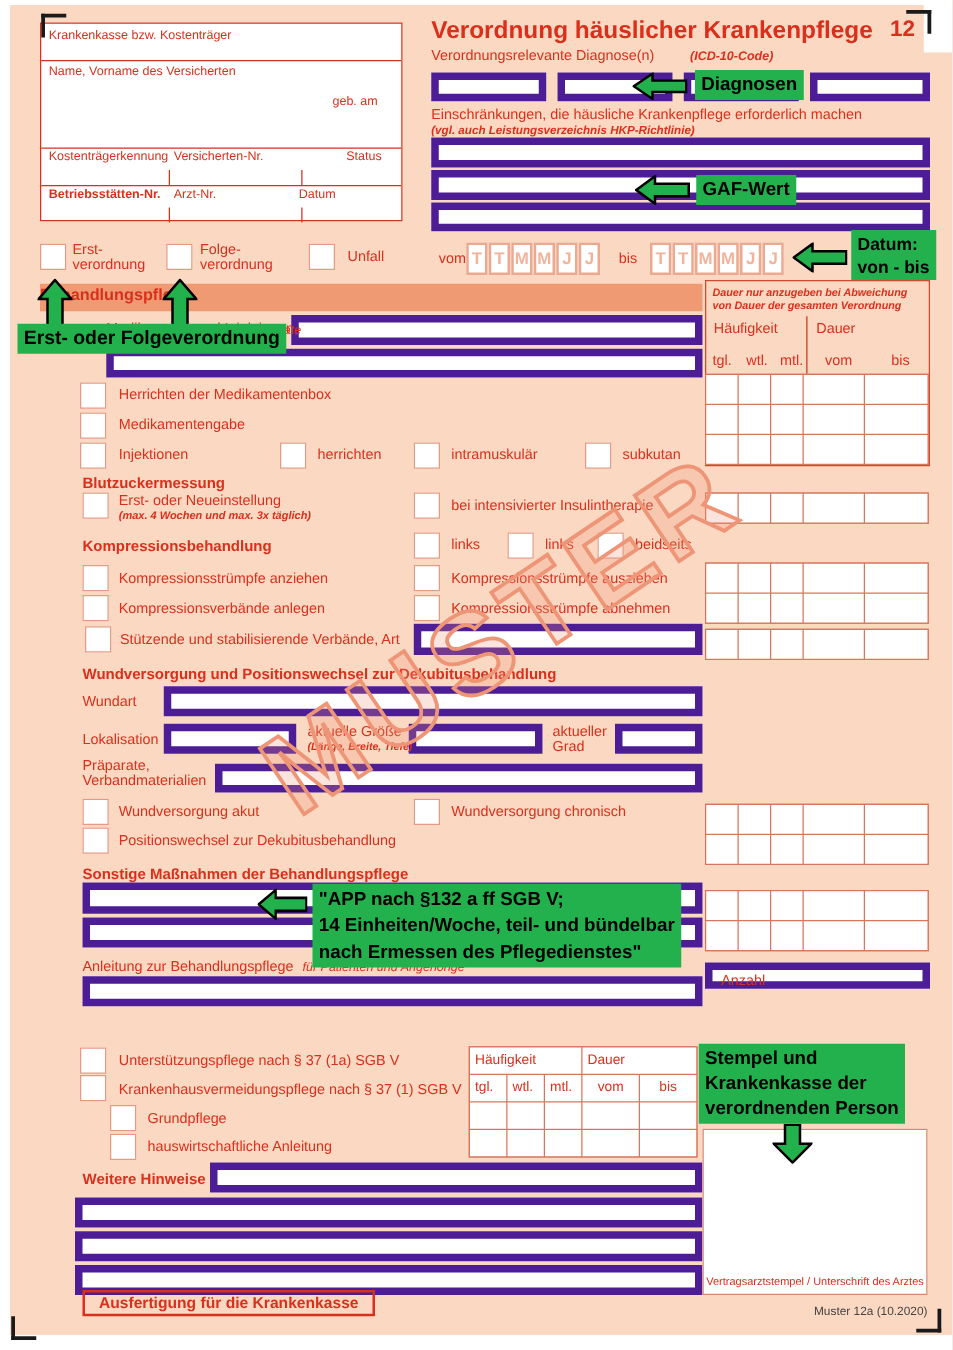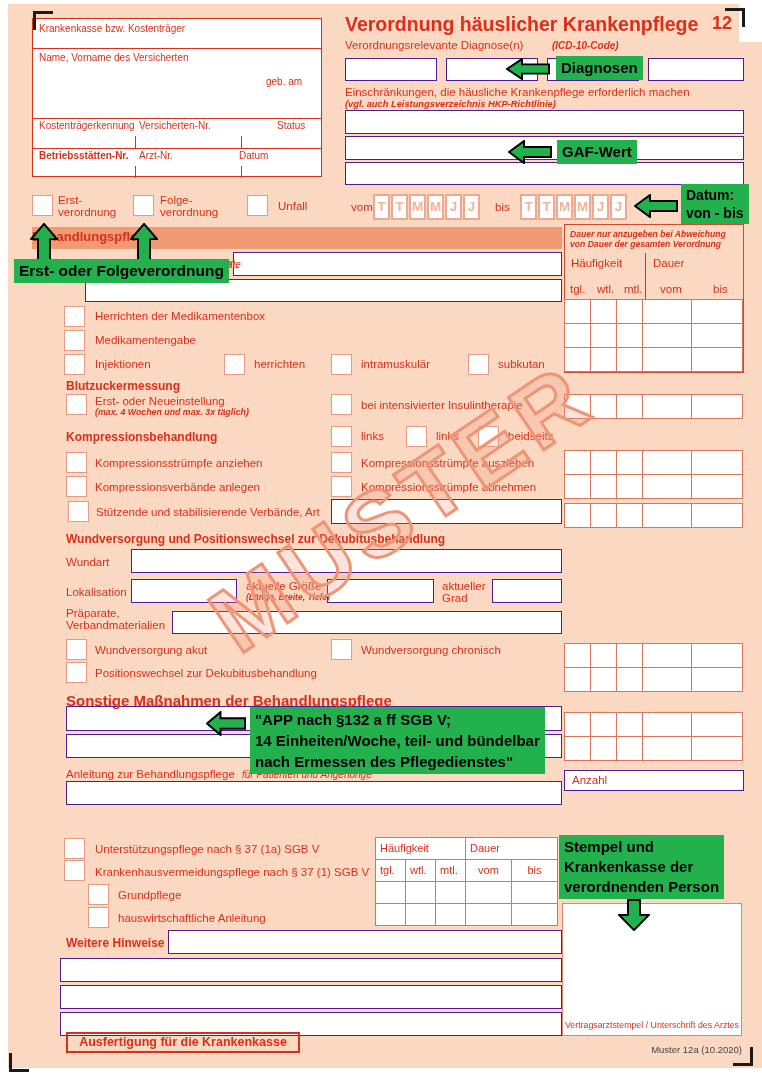--- a/index.html
+++ b/index.html
@@ -6,21 +6,21 @@
   .page { position:relative; width:762px; height:1080px; background:#fff;
           font-family:"Liberation Sans", sans-serif; overflow:hidden; }
   .bg   { position:absolute; left:8px; top:4px; width:754px; height:1064px; background:#fbd8c2; z-index:0; }
   .notch{ position:absolute; left:739px; top:0; width:23px; height:42px; background:#fff; z-index:1; }
 
   .l  { position:absolute; color:#d9301c; white-space:nowrap; font-size:11.5px; z-index:3; }
   .b  { font-weight:bold; }
   .i  { font-style:italic; }
   .s10{ font-size:10px; } .s13{ font-size:13px; }
 
-  .f  { position:absolute; background:#fff; border:1px solid #4c1d95; box-sizing:border-box; z-index:2; }
+  .f  { position:absolute; background:#fff; border:6px solid #4c1d95; box-sizing:border-box; z-index:2; }
   .cb { position:absolute; width:21px; height:21px; background:#fff; border:1.5px solid #e69a83; box-sizing:border-box; z-index:3; }
   .band{ position:absolute; left:32px; width:530px; height:22px; background:#f09a74; z-index:2; }
   .band span{ position:absolute; left:36px; top:3px; }
 
   .pbox { position:absolute; left:32px; top:18px; width:290px; height:159px; background:#fff;
           border:1.5px solid #d9301c; box-sizing:border-box; z-index:2; }
   .pline{ position:absolute; left:0; width:100%; height:0; border-top:1px solid #d9301c; }
   .ptick{ position:absolute; width:1px; height:12px; background:#d9301c; }
 
   .dchar{ position:absolute; width:17px; height:26px; background:#fff; border:2px solid #eda890;
@@ -276,21 +276,21 @@
   <div class="l" style="left:66px;top:607px;">Präparate,</div>
   <div class="l" style="left:66px;top:619px;">Verbandmaterialien</div>
   <div class="f" style="left:172px;top:611px;width:390px;height:23px;"></div>
   <div class="cb" style="left:66px;top:639px;"></div>
   <div class="l" style="left:95px;top:644px;">Wundversorgung akut</div>
   <div class="cb" style="left:331px;top:639px;"></div>
   <div class="l" style="left:361px;top:644px;">Wundversorgung chronisch</div>
   <div class="cb" style="left:66px;top:662px;"></div>
   <div class="l" style="left:95px;top:667px;">Positionswechsel zur Dekubitusbehandlung</div>
 
-  <div class="l b" style="left:66px;top:692px;font-size:15px;">Sonstige Maßnahmen der Behandlungspflege</div>
+  <div class="l b" style="left:66px;top:692px;font-size:12px;">Sonstige Maßnahmen der Behandlungspflege</div>
   <div class="f" style="left:66px;top:706px;width:496px;height:25px;"></div>
   <div class="f" style="left:66px;top:734px;width:496px;height:24px;"></div>
   <div class="l" style="left:66px;top:768px;">Anleitung zur Behandlungspflege</div>
   <div class="l i" style="left:242px;top:769px;font-size:10px;">für Patienten und Angehörige</div>
   <div class="f" style="left:66px;top:781px;width:496px;height:24px;"></div>
 
   <div class="cb" style="left:64px;top:838px;"></div>
   <div class="l" style="left:95px;top:843px;">Unterstützungspflege nach § 37 (1a) SGB V</div>
   <div class="cb" style="left:64px;top:860px;"></div>
   <div class="l" style="left:95px;top:866px;">Krankenhausvermeidungspflege nach § 37 (1) SGB V</div>

